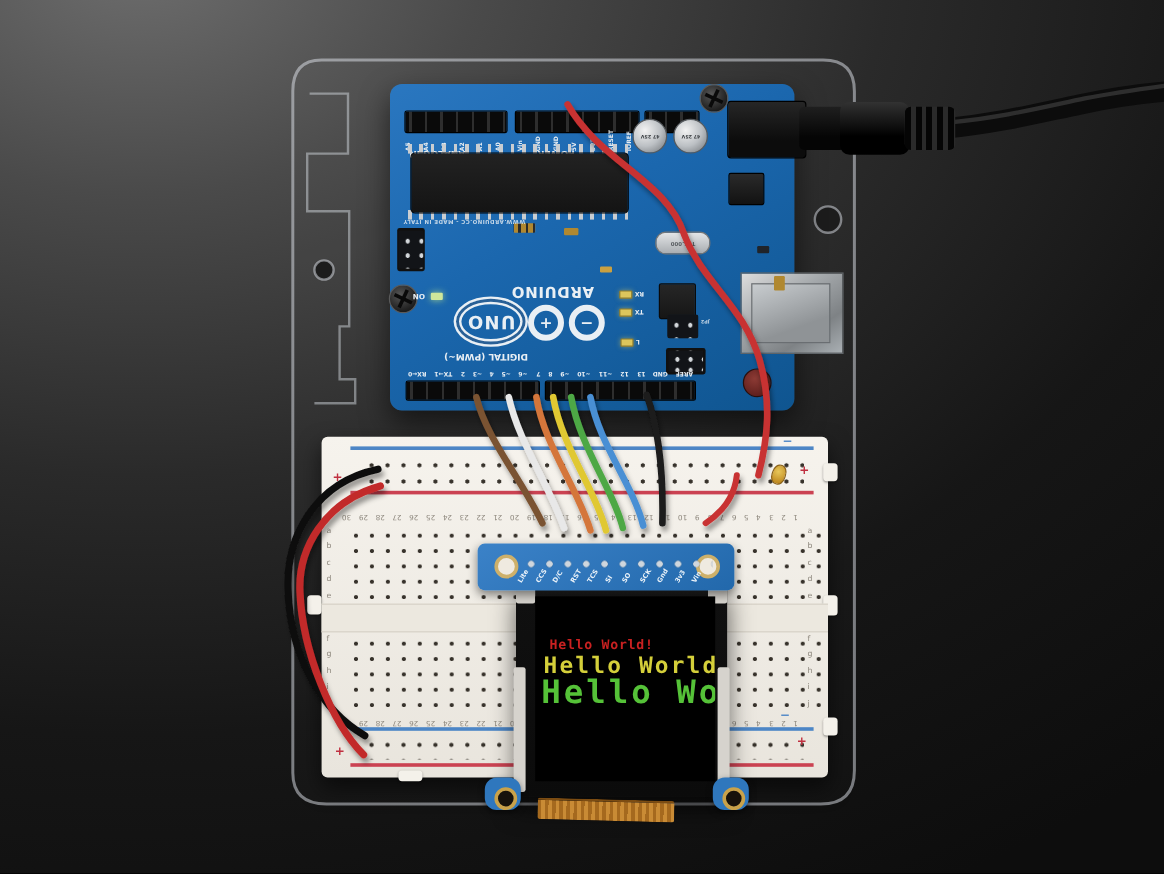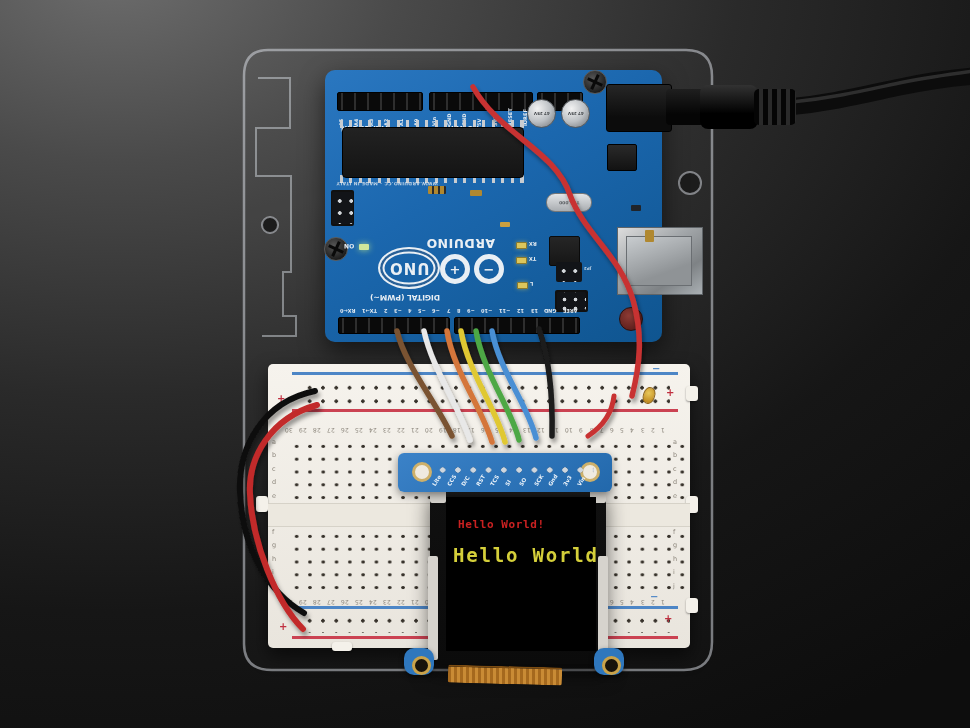--- a/index.html
+++ b/index.html
@@ -300,22 +300,23 @@
 
   <div class="abs" style="left:643px;top:387px;width:10px;height:15px;background:radial-gradient(circle at 40% 35%,#e8c75a,#c08a20 80%);border-radius:45%;transform:rotate(18deg);border:1px solid #8a621a;"></div>
 
   <div class="abs dispmod" style="left:430px;top:488px;width:176px;height:176px;"></div>
   <div class="abs whitetab" style="left:430px;top:488px;width:16px;height:15px;"></div>
   <div class="abs whitetab" style="left:590px;top:488px;width:16px;height:15px;"></div>
   <div class="abs whitetab" style="left:428px;top:556px;width:10px;height:104px;"></div>
   <div class="abs whitetab" style="left:598px;top:556px;width:10px;height:104px;"></div>
 
   <div class="abs screen" style="left:446px;top:497px;width:150px;height:154px;">
-    <div class="scrline l1" style="left:12px;top:22px;">Hello World!</div>
+    <div class="scrline l1" style="left:12px;top:35px;">Hello World!</div>
     <div class="scrline l2" style="left:7px;top:49px;">Hello World</div>
+    <div class="scrline l3" style="left:5px;top:67px;">Hello Wo</div>
   </div>
 
   <div class="abs bluetab" style="left:404px;top:648px;width:30px;height:27px;"></div>
   <div class="abs goldring" style="left:412px;top:656px;width:13px;height:13px;"></div>
   <div class="abs bluetab" style="left:594px;top:648px;width:30px;height:27px;"></div>
   <div class="abs goldring" style="left:602px;top:656px;width:13px;height:13px;"></div>
   <div class="abs flexcable" style="left:448px;top:666px;width:114px;height:16px;"></div>
 
   <div class="abs bopcb" style="left:398px;top:453px;width:214px;height:39px;"></div>
   <div class="abs bohole" style="left:412px;top:462px;width:14px;height:14px;"></div>

